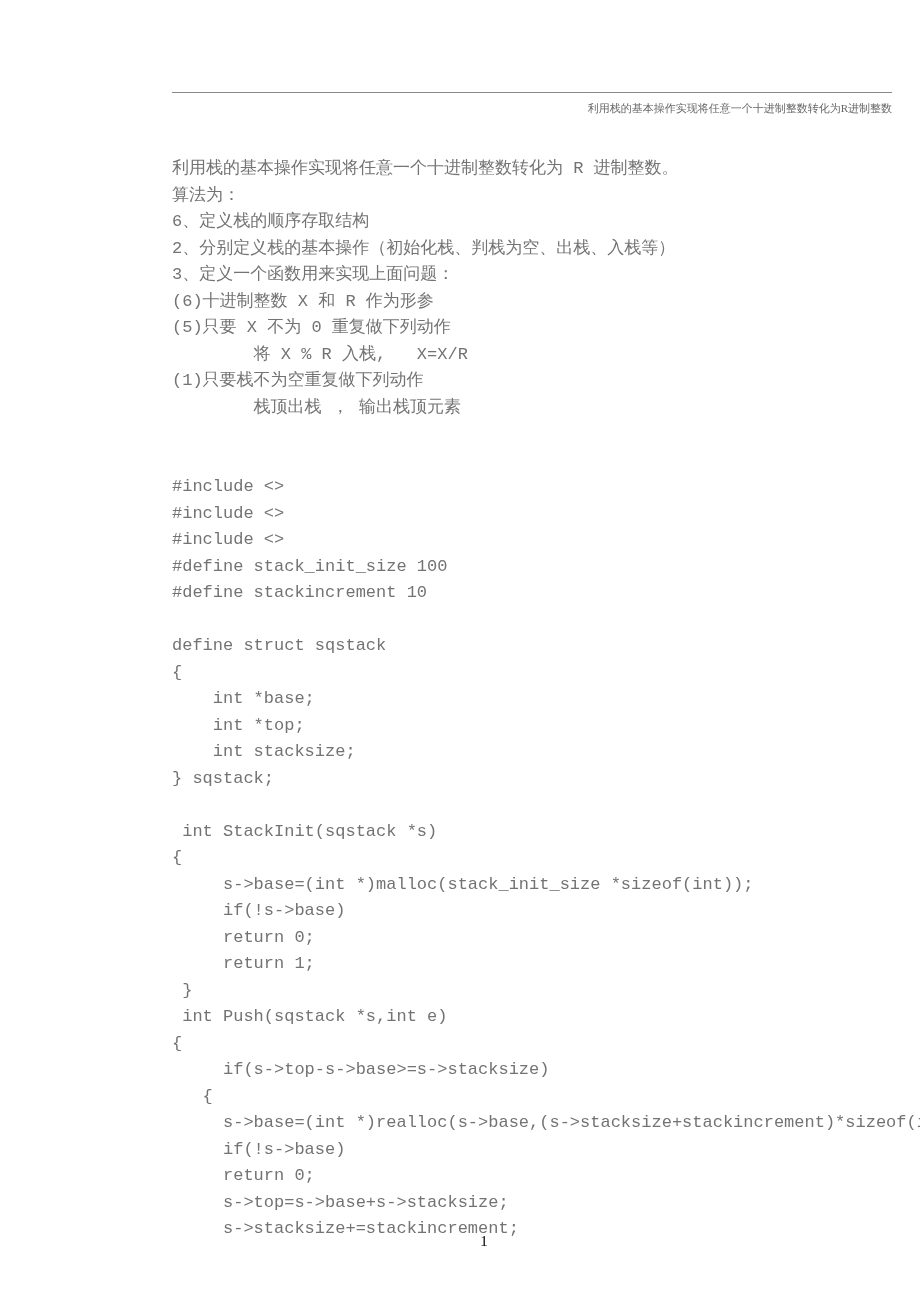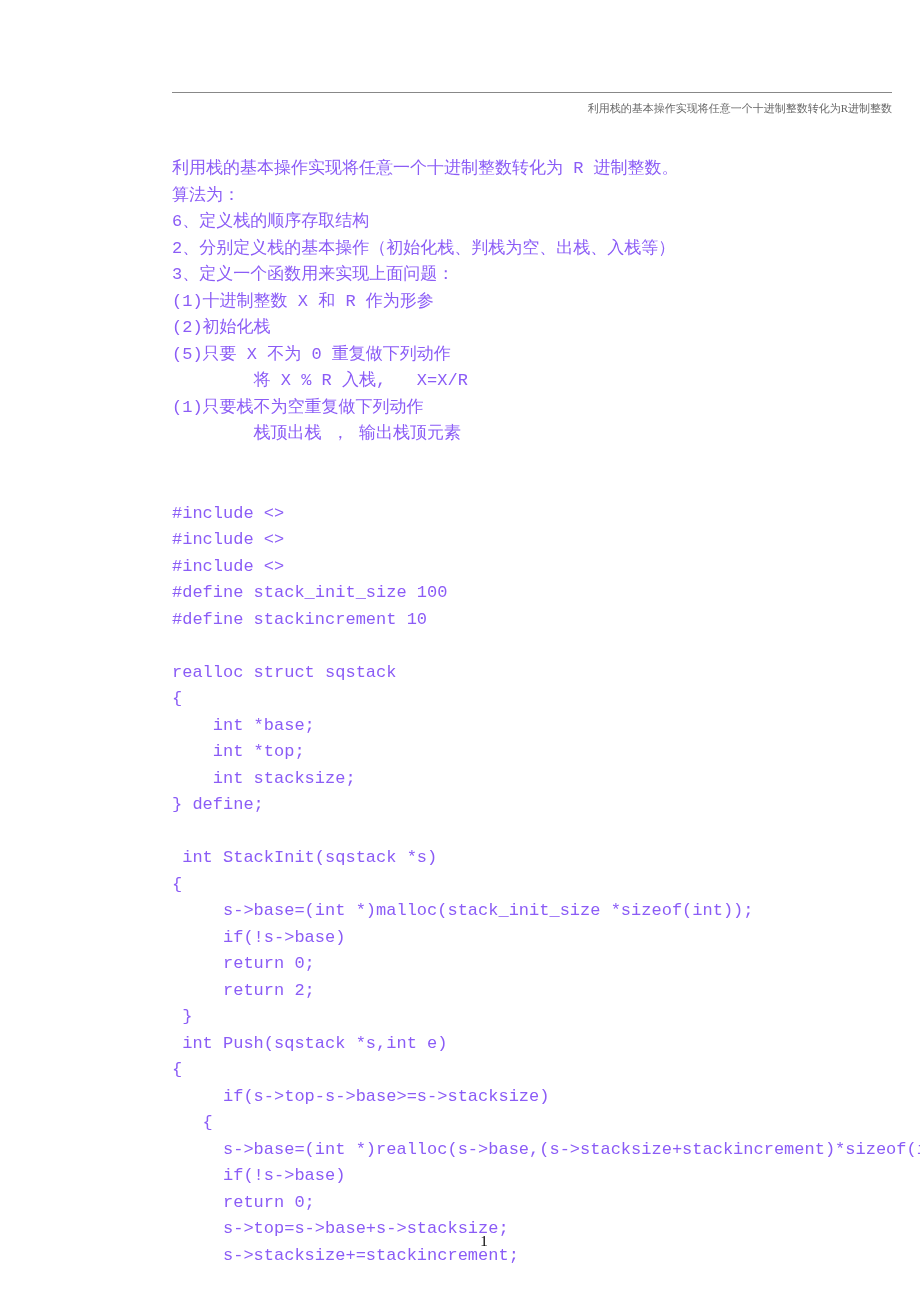--- a/index.html
+++ b/index.html
@@ -22,21 +22,21 @@
     text-align: right;
     font-size: 11px;
     color: #666;
     width: 720px;
     margin-bottom: 40px;
     font-family: "SimSun", "宋体", serif;
   }
   .content {
     font-size: 17px;
     line-height: 26.5px;
-    color: #8b5cf6;
+    color: #737373;
   }
   .content p {
     margin: 0;
     white-space: pre;
     font-family: "SimSun", "宋体", "Courier New", monospace;
   }
   .page-number {
     position: absolute;
     bottom: 60px;
     width: 920px;
@@ -51,47 +51,46 @@
 
 <div class="page">
   <div class="header-line"></div>
   <div class="header-text">利用栈的基本操作实现将任意一个十进制整数转化为R进制整数</div>
   <div class="content" id="content">
       <p>利用栈的基本操作实现将任意一个十进制整数转化为 R 进制整数。</p>
       <p>算法为：</p>
       <p>6、定义栈的顺序存取结构</p>
       <p>2、分别定义栈的基本操作（初始化栈、判栈为空、出栈、入栈等）</p>
       <p>3、定义一个函数用来实现上面问题：</p>
-      <p>(1)十进制整数 X 和 R 作为形参</p>
-      <p>(2)初始化栈</p>
+      <p>(6)十进制整数 X 和 R 作为形参</p>
       <p>(5)只要 X 不为 0 重复做下列动作</p>
       <p>        将 X % R 入栈,   X=X/R</p>
       <p>(1)只要栈不为空重复做下列动作</p>
       <p>        栈顶出栈 ， 输出栈顶元素</p>
       <p>&nbsp;</p>
       <p>&nbsp;</p>
       <p>#include &lt;&gt;</p>
       <p>#include &lt;&gt;</p>
       <p>#include &lt;&gt;</p>
       <p>#define stack_init_size 100</p>
       <p>#define stackincrement 10</p>
       <p>&nbsp;</p>
-      <p>realloc struct sqstack</p>
+      <p>define struct sqstack</p>
       <p>{</p>
       <p>    int *base;</p>
       <p>    int *top;</p>
       <p>    int stacksize;</p>
-      <p>} define;</p>
+      <p>} sqstack;</p>
       <p>&nbsp;</p>
       <p> int StackInit(sqstack *s)</p>
       <p>{</p>
       <p>     s-&gt;base=(int *)malloc(stack_init_size *sizeof(int));</p>
       <p>     if(!s-&gt;base)</p>
       <p>     return 0;</p>
-      <p>     return 2;</p>
+      <p>     return 1;</p>
       <p> }</p>
       <p> int Push(sqstack *s,int e)</p>
       <p>{</p>
       <p>     if(s-&gt;top-s-&gt;base&gt;=s-&gt;stacksize)</p>
       <p>   {</p>
       <p>     s-&gt;base=(int *)realloc(s-&gt;base,(s-&gt;stacksize+stackincrement)*sizeof(int));</p>
       <p>     if(!s-&gt;base)</p>
       <p>     return 0;</p>
       <p>     s-&gt;top=s-&gt;base+s-&gt;stacksize;</p>
       <p>     s-&gt;stacksize+=stackincrement;</p>

